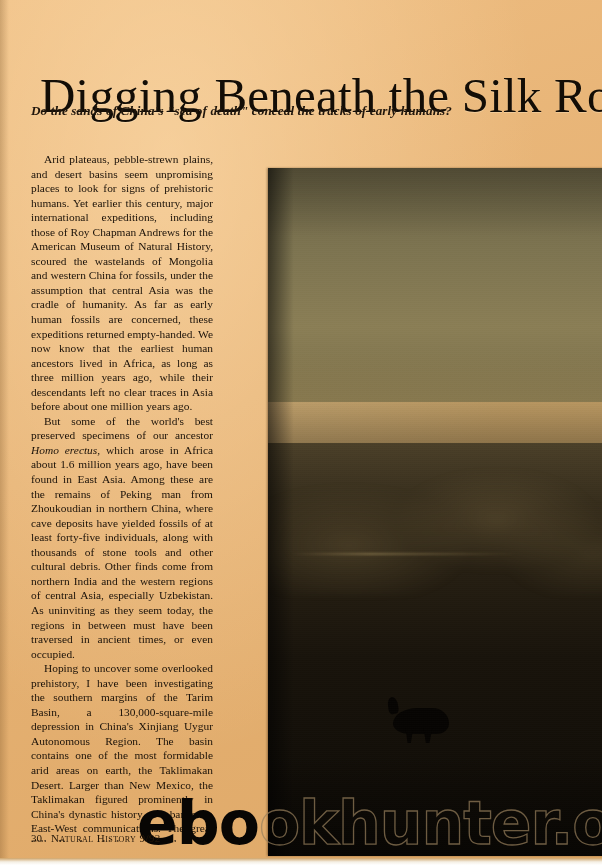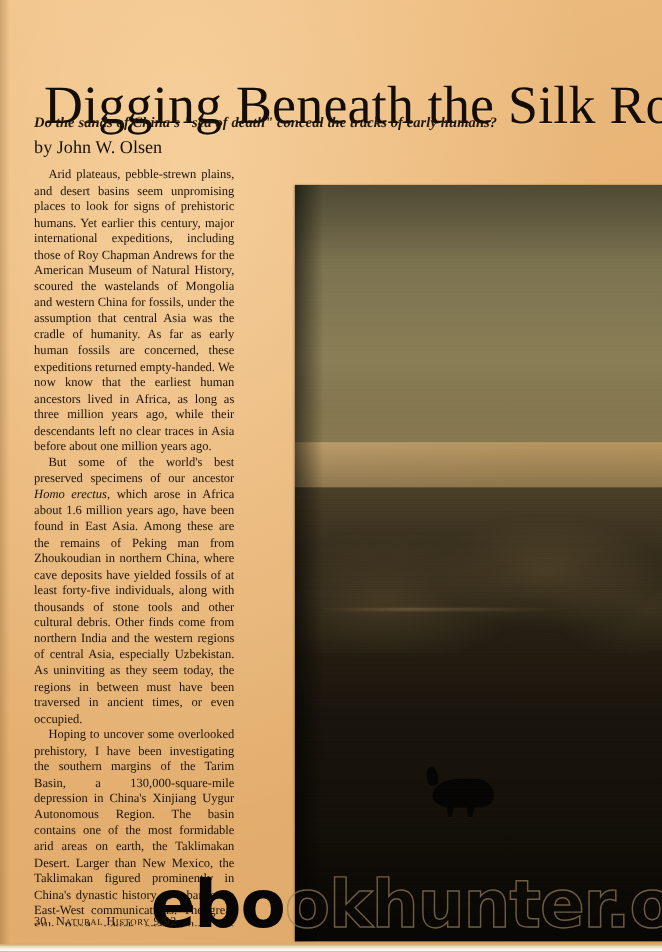--- a/index.html
+++ b/index.html
@@ -145,21 +145,20 @@
 <body>
 
 <div class="page">
 
   <div class="leftedge"></div>
 
   <h1 class="title">Digging Beneath the Silk Road</h1>
 
   <div class="subtitle">Do the sands of China's "sea of death" conceal the tracks of early humans?</div>
 
-  <div class="byline">by John W. Olsen</div>
 
   <div class="col">
     <p>Arid plateaus, pebble-strewn plains, and desert basins seem unpromising places to look for signs of prehistoric humans. Yet earlier this century, major international expeditions, including those of Roy Chapman Andrews for the American Museum of Natural History, scoured the wastelands of Mongolia and western China for fossils, under the assumption that central Asia was the cradle of humanity. As far as early human fossils are concerned, these expeditions returned empty-handed. We now know that the earliest human ancestors lived in Africa, as long as three million years ago, while their descendants left no clear traces in Asia before about one million years ago.</p>
     <p>But some of the world's best preserved specimens of our ancestor <i>Homo erectus</i>, which arose in Africa about 1.6 million years ago, have been found in East Asia. Among these are the remains of Peking man from Zhoukoudian in northern China, where cave deposits have yielded fossils of at least forty-five individuals, along with thousands of stone tools and other cultural debris. Other finds come from northern India and the western regions of central Asia, especially Uzbekistan. As uninviting as they seem today, the regions in between must have been traversed in ancient times, or even occupied.</p>
     <p>Hoping to uncover some overlooked prehistory, I have been investigating the southern margins of the Tarim Basin, a 130,000-square-mile depression in China's Xinjiang Uygur Autonomous Region. The basin contains one of the most formidable arid areas on earth, the Taklimakan Desert. Larger than New Mexico, the Taklimakan figured prominently in China's dynastic history as a barrier to East-West communications. The great Silk Road, which once linked the Chinese and Roman empires, divided on the eastern edge of the basin, passed along its northern and southern margins, and joined again on the western periphery, near what is now the frontier between China and Kirghizstan. Many of the spring-fed oases that once served as caravansaries along the southern arm of the Silk Road have been</p>
   </div>
 
   <figure class="photo">
     <div class="sky"></div>
     <div class="haze"></div>

